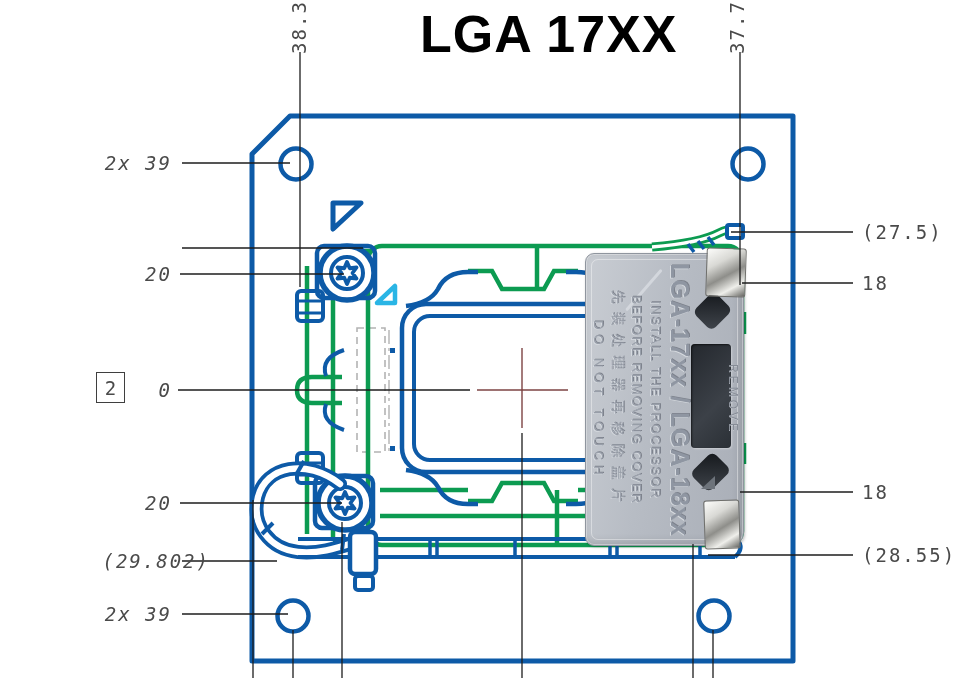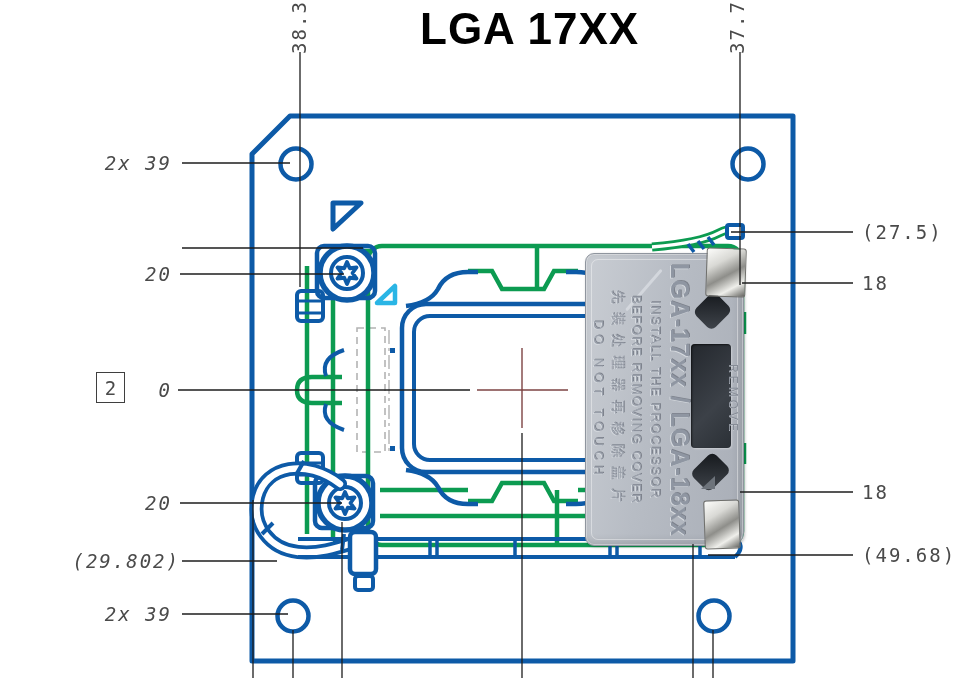--- a/index.html
+++ b/index.html
@@ -3,21 +3,21 @@
 <meta charset="utf-8">
 <style>
   html,body{margin:0;padding:0;background:#fff;}
   .canvas{position:relative;width:980px;height:678px;background:#fff;overflow:hidden;
           font-family:"DejaVu Sans Mono",monospace;}
   svg{position:absolute;left:0;top:0;}
   .dim{position:absolute;color:#4a4a4a;font-size:19px;letter-spacing:2px;white-space:nowrap;line-height:22px;}
   .dim-right-align{text-align:right;font-style:italic;}
   .dim-rot{transform:rotate(-90deg);transform-origin:center;width:64px;text-align:center;}
   .title{position:absolute;left:420px;top:4px;font-family:"Liberation Sans",sans-serif;
-         font-weight:bold;font-size:44px;letter-spacing:1px;color:#000;}
+         font-weight:bold;font-size:52px;letter-spacing:1px;color:#000;}
   .flag-box{position:absolute;left:96px;top:372px;width:27px;height:29px;border:1.5px solid #3f3f3f;
             display:flex;align-items:center;justify-content:center;font-size:19px;color:#4a4a4a;}
   
   .cap{position:absolute;left:585px;top:253px;width:157px;height:291px;
        background:linear-gradient(100deg,#c9cdd3 0%,#b7bcc4 45%,#a9aeb7 100%);
        border:1px solid #8f959e;border-radius:9px 13px 13px 9px;
        box-shadow:inset 0 0 0 1px rgba(255,255,255,.35), inset -3px -3px 8px rgba(0,0,0,.15), 1px 1px 3px rgba(0,0,0,.25);}
   .cap-rim{position:absolute;left:5px;top:5px;right:5px;bottom:5px;border:1.5px solid rgba(255,255,255,.4);
            border-radius:7px;pointer-events:none;}
   .cap-text{position:absolute;left:50%;top:50%;width:300px;
@@ -203,21 +203,21 @@
   <div class="title">LGA 17XX</div>
 
   <div class="dim dim-rot" style="left:267px;top:16px;">38.3</div>
   <div class="dim dim-rot" style="left:705px;top:16px;">37.7</div>
 
   <div class="dim dim-right-align" style="right:808px;top:152px;width:140px;">2x 39</div>
   <div class="dim dim-right-align" style="right:808px;top:263px;width:140px;">20</div>
   <div class="flag-box">2</div>
   <div class="dim dim-right-align" style="right:808px;top:379px;width:140px;">0</div>
   <div class="dim dim-right-align" style="right:808px;top:492px;width:140px;">20</div>
-  <div class="dim dim-right-align" style="right:800px;top:550px;width:140px;">(29.802)</div>
+  <div class="dim dim-right-align" style="right:770px;top:550px;width:140px;">(29.802)</div>
   <div class="dim dim-right-align" style="right:808px;top:603px;width:140px;">2x 39</div>
 
   <div class="dim" style="left:862px;top:221px;">(27.5)</div>
   <div class="dim" style="left:862px;top:272px;">18</div>
   <div class="dim" style="left:862px;top:481px;">18</div>
-  <div class="dim" style="left:862px;top:544px;">(49.68)</div>
+  <div class="dim" style="left:862px;top:544px;">(28.55)</div>
 
 </div>
 
 </body></html>

